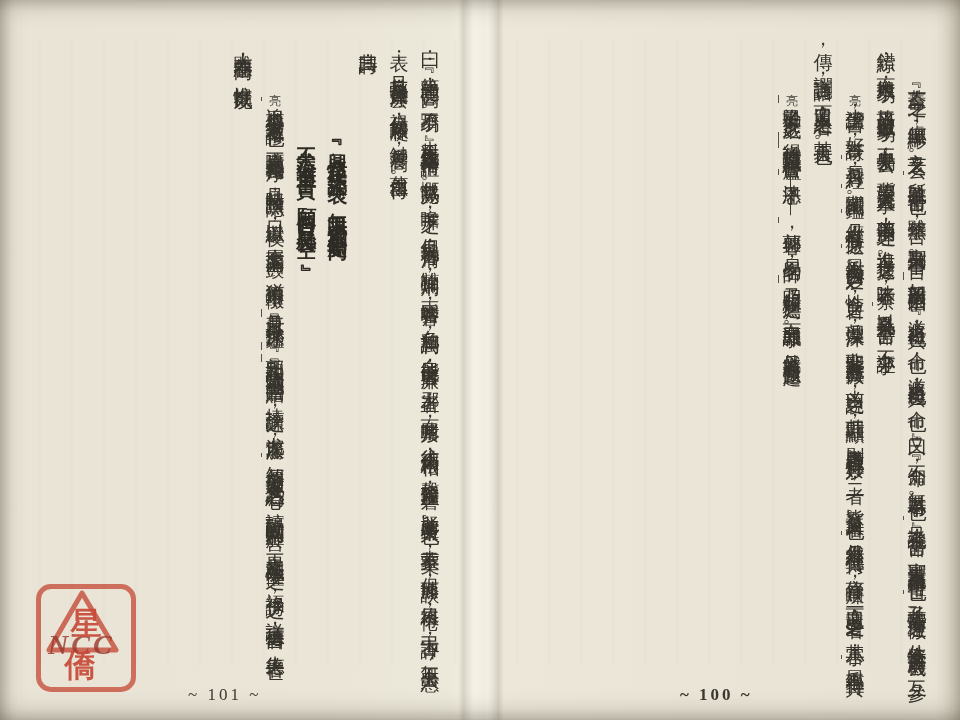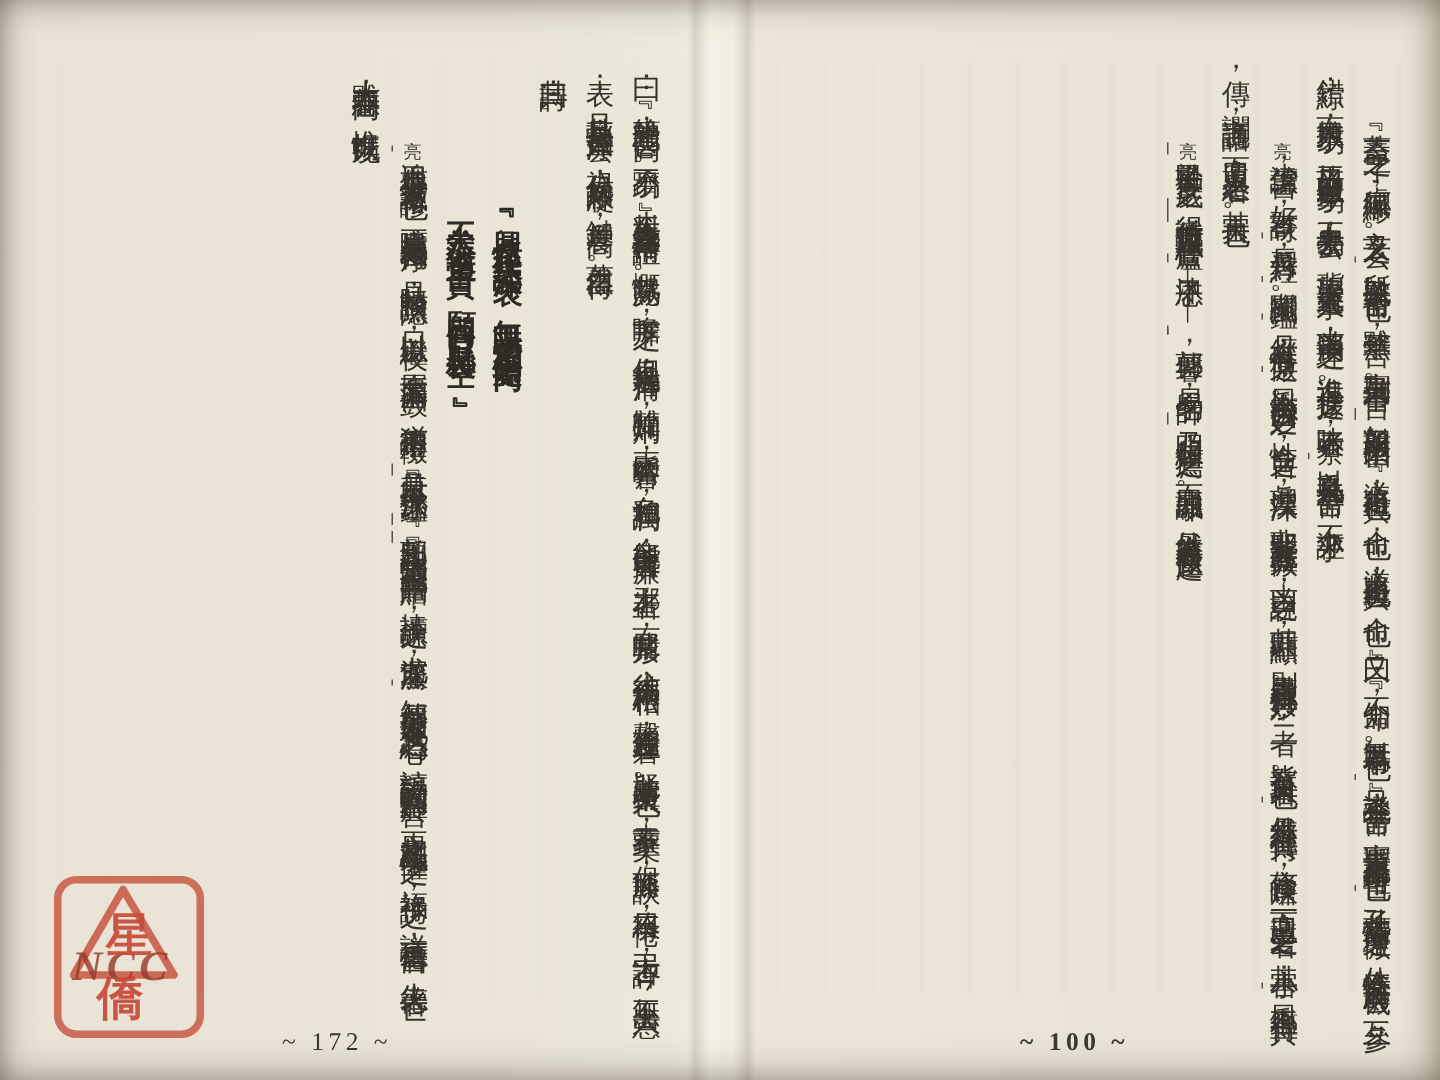--- a/index.html
+++ b/index.html
@@ -96,21 +96,21 @@
     <div class="showthrough"></div>
     <div class="page-text">
       <p class="para cont">曰：『第恐龍門甚高，躋不易。』未料先生竟念桑梓情誼，慨然賜見。瞻拜之下，但見貌古神清，雙眸炯炯，兩鬢略蒼，色和詞厲，自能使貪者廉，邪者正；而睹其形，彷彿喬木松柏，聲如金鐘玉磬，疑非塵寰中人也。幸蒙不棄，促膝而談，終日不倦，弔古評今，無不出人意表；且其輕富貴如浮雲，視公侯如敝屣，鍵戶養高，蕭然自得。</p>
       <p class="para cont">其詩曰：</p>
       <p class="poem">『興懷起伏託深衷，無限縈思到處同；</p>
       <p class="poem">不羨公侯追富貴，願同日月懸長空。』</p>
       <p class="para marked">
         <span class="marker">亮</span><span>追思<u class="pn">傳馨</u>公之言誠不謬也。曠更感其相待獨厚，見時暢談無隱，日以繼夜，屢至漏下四鼓，猶篝燈不輟；兼且示以『<u class="pn">批注冰鑑</u>』、『<u class="pn">郭氏相訣</u>』『<u class="pn">太清神鑒</u>』三書貽贈。捧讀之餘，尤深驚服，知<u class="pn">傳馨</u>公以天地聖人之心爲心，諄諄勸諭欲人同歸於善。更立相法以死生懼之，福祿誘之，詳言積德者昌，失德者亡；人雖善惡不同，惟暢以死</span>
       </p>
     </div>
-    <div class="page-number">~ 172 ~</div>
+    <div class="page-number">~ 101 ~</div>
 
     <div class="stamp">
       <svg class="stamp-triangle" width="78" height="66" viewBox="0 0 78 66">
         <path d="M40 3 L74 60 L7 60 Z" fill="none" stroke="rgba(214,70,52,.8)" stroke-width="5" stroke-linejoin="round"></path>
       </svg>
       <div class="stamp-ncc">NCC</div>
       <div class="stamp-chars">星僑</div>
     </div>
   </div>
 

